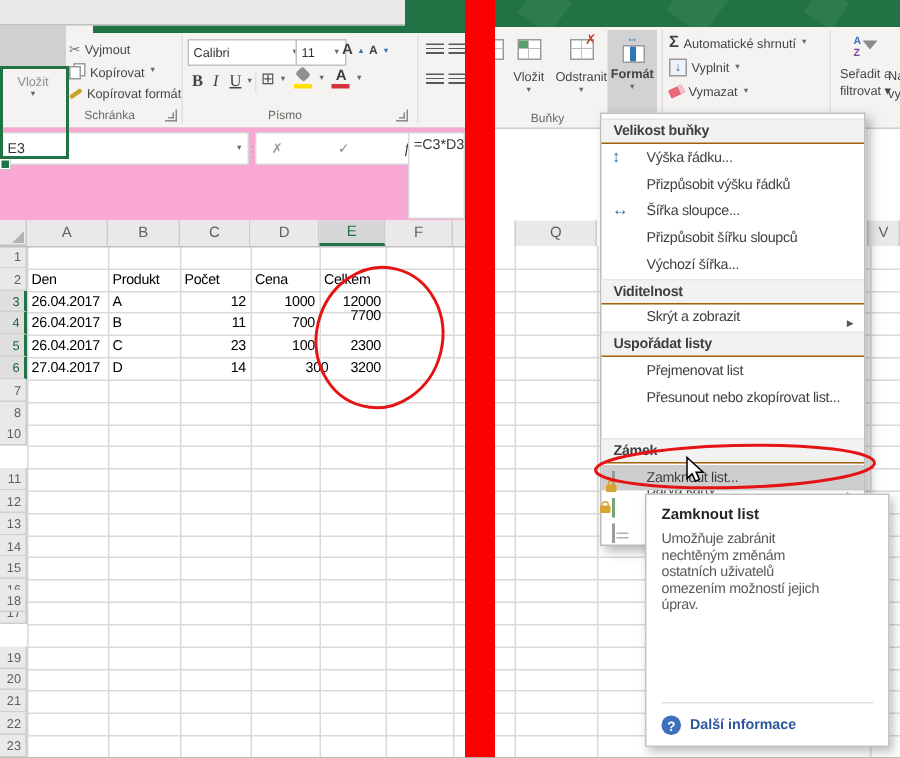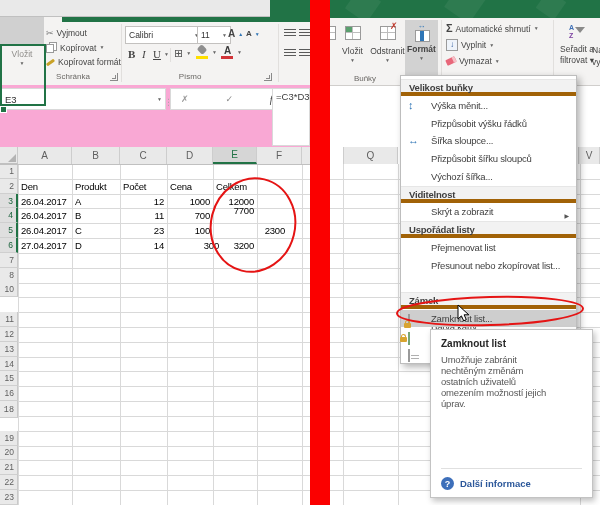--- a/index.html
+++ b/index.html
@@ -85,21 +85,21 @@
   .cell.r{justify-content:flex-end;}
   .corner{position:absolute;left:0;top:147px;width:18px;height:17px;background:#e9e9e9;
           border-right:1px solid #c9c9c9;border-bottom:1px solid #c0c0c0;box-sizing:border-box;}
   .corner::after{content:"";position:absolute;right:1px;bottom:1px;width:0;height:0;
           border-left:8px solid transparent;border-bottom:8px solid #b3b3b3;}
 
   
   #format-menu{position:absolute;left:400px;top:75px;width:177px;height:289px;background:#fff;
          border:1px solid #bdbdbd;box-shadow:3px 3px 7px rgba(0,0,0,.3);z-index:10;box-sizing:border-box;}
   .menu-header{position:absolute;left:0;width:100%;height:17px;background:#f2f2f2;border-top:1px solid #e6e6e6;
-         border-bottom:4px solid #a16207;font-size:9.5px;font-weight:bold;color:#3f3f3f;
+         border-bottom:1px solid #a16207;font-size:9.5px;font-weight:bold;color:#3f3f3f;
          line-height:16px;padding-left:8px;box-sizing:border-box;letter-spacing:-0.2px;}
   .menu-item{position:absolute;left:0;width:100%;height:17px;font-size:9.5px;color:#3f3f3f;line-height:17px;
          padding-left:30px;box-sizing:border-box;white-space:nowrap;letter-spacing:-0.2px;cursor:default;}
   .menu-item.hl{background:#cecece;}
   .menu-item .sub{position:absolute;right:7px;top:5px;font-size:6px;color:#555;}
   .mi{position:absolute;left:7px;top:2px;width:14px;height:13px;}
   .mi.arrows{font-size:11px;color:#2e74b5;line-height:13px;font-weight:bold;}
   .mi-sheet{position:relative;width:12px;height:12px;border:1px solid #9a9a9a;background:
       linear-gradient(to right,transparent 5px,#c9c9c9 5px,#c9c9c9 6px,transparent 6px),
       linear-gradient(to bottom,transparent 5px,#c9c9c9 5px,#c9c9c9 6px,transparent 6px),#fff;}
@@ -259,21 +259,21 @@
       <div class="row-h" style="top: 267.74px; height: 14.82px;">8</div>
       <div class="row-h" style="top: 282.56px; height: 14.82px;">9</div>
       <div class="row-h" style="top: 282px; height: 14.82px;">10</div>
       <div class="row-h" style="top: 312.2px; height: 14.82px;">11</div>
       <div class="row-h" style="top: 327.02px; height: 14.82px;">12</div>
       <div class="row-h" style="top: 341.84px; height: 14.82px;">13</div>
       <div class="row-h" style="top: 356.66px; height: 14.82px;">14</div>
       <div class="row-h" style="top: 371.48px; height: 14.82px;">15</div>
       <div class="row-h" style="top: 386.3px; height: 14.82px;">16</div>
       <div class="row-h" style="top: 401.12px; height: 14.82px;">17</div>
-      <div class="row-h" style="top: 403px; height: 14.82px; font-family: Liberation Mono, monospace;">18</div>
+      <div class="row-h" style="top: 393px; height: 14.82px;">18</div>
       <div class="row-h" style="top: 430.76px; height: 14.82px;">19</div>
       <div class="row-h" style="top: 445.58px; height: 14.82px;">20</div>
       <div class="row-h" style="top: 460.4px; height: 14.82px;">21</div>
       <div class="row-h" style="top: 475.22px; height: 14.82px;">22</div>
       <div class="row-h" style="top: 490.04px; height: 14.82px;">23</div>
       <div class="gl" style="left: 18px; top: 164px; width: 1px; height: 341px;"></div>
       <div class="gl" style="left: 72px; top: 164px; width: 1px; height: 341px;"></div>
       <div class="gl" style="left: 120px; top: 164px; width: 1px; height: 341px;"></div>
       <div class="gl" style="left: 167px; top: 164px; width: 1px; height: 341px;"></div>
       <div class="gl" style="left: 213px; top: 164px; width: 1px; height: 341px;"></div>
@@ -316,21 +316,21 @@
       <div class="cell r" style="left: 213px; top: 193.64px; width: 44px; height: 14.82px;">12000</div>
       <div class="cell" style="left: 18px; top: 208.46px; width: 54px; height: 14.82px;">26.04.2017</div>
       <div class="cell" style="left: 72px; top: 208.46px; width: 48px; height: 14.82px;">B</div>
       <div class="cell r" style="left: 120px; top: 208.46px; width: 47px; height: 14.82px;">11</div>
       <div class="cell r" style="left: 167px; top: 208.46px; width: 46px; height: 14.82px;">700</div>
       <div class="cell r" style="left: 213px; top: 203px; width: 44px; height: 14.82px; padding-left: 34px;">7700</div>
       <div class="cell" style="left: 18px; top: 223.28px; width: 54px; height: 14.82px;">26.04.2017</div>
       <div class="cell" style="left: 72px; top: 223.28px; width: 48px; height: 14.82px;">C</div>
       <div class="cell r" style="left: 120px; top: 223.28px; width: 47px; height: 14.82px;">23</div>
       <div class="cell r" style="left: 167px; top: 223.28px; width: 46px; height: 14.82px;">100</div>
-      <div class="cell r" style="left: 213px; top: 223.28px; width: 44px; height: 14.82px; margin-left: 31px;">2300</div>
+      <div class="cell r" style="left: 213px; top: 223.28px; width: 44px; height: 14.82px;">2300</div>
       <div class="cell" style="left: 18px; top: 238.1px; width: 54px; height: 14.82px;">27.04.2017</div>
       <div class="cell" style="left: 72px; top: 238.1px; width: 48px; height: 14.82px;">D</div>
       <div class="cell r" style="left: 120px; top: 238.1px; width: 47px; height: 14.82px;">14</div>
       <div class="cell r" style="left: 167px; top: 238.1px; width: 55px; height: 14.82px;">300</div>
       <div class="cell r" style="left: 213px; top: 238.1px; width: 44px; height: 14.82px;">3200</div>
       <div style="left: 211px; top: 192.04px; width: 46px; height: 61.28px; border: 2px solid rgb(33, 115, 70); box-sizing: border-box;"></div>
       <div style="left: 254px; top: 249.92px; width: 5px; height: 5px; background: rgb(33, 115, 70); border: 1px solid rgb(255, 255, 255);"></div>
     </div>
 
   <div id="red-bar"></div>
@@ -423,21 +423,21 @@
       <div class="gl" style="left: 330px; top: 430.76px; width: 270px; height: 1px;"></div>
       <div class="gl" style="left: 330px; top: 445.58px; width: 270px; height: 1px;"></div>
       <div class="gl" style="left: 330px; top: 460.4px; width: 270px; height: 1px;"></div>
       <div class="gl" style="left: 330px; top: 475.22px; width: 270px; height: 1px;"></div>
       <div class="gl" style="left: 330px; top: 490.04px; width: 270px; height: 1px;"></div>
       <div class="gl" style="left: 330px; top: 504.86px; width: 270px; height: 1px;"></div>
     </div>
 
   <div id="format-menu">
       <div class="menu-header" style="top: 3px;">Velikost buňky</div>
-      <div class="menu-item" style="top: 20.75px;"><span>Výška měnit...</span><span class="mi arrows">↕</span></div>
+      <div class="menu-item" style="top: 20.75px;"><span>Výška řádku...</span><span class="mi arrows">↕</span></div>
       <div class="menu-item" style="top: 38.5px;"><span>Přizpůsobit výšku řádků</span></div>
       <div class="menu-item" style="top: 56.25px;"><span>Šířka sloupce...</span><span class="mi arrows">↔</span></div>
       <div class="menu-item" style="top: 74px;"><span>Přizpůsobit šířku sloupců</span></div>
       <div class="menu-item" style="top: 91.75px;"><span>Výchozí šířka...</span></div>
       <div class="menu-header" style="top: 109.5px;">Viditelnost</div>
       <div class="menu-item" style="top: 127.25px;"><span>Skrýt a zobrazit</span><span class="sub">▶</span></div>
       <div class="menu-header" style="top: 145px;">Uspořádat listy</div>
       <div class="menu-item" style="top: 162.75px;"><span>Přejmenovat list</span></div>
       <div class="menu-item" style="top: 180.5px;"><span>Přesunout nebo zkopírovat list...</span></div>
       <div class="menu-item" style="top: 198.25px; margin-top: 44px;"><span>Barva karty</span><span class="sub">▶</span></div>

